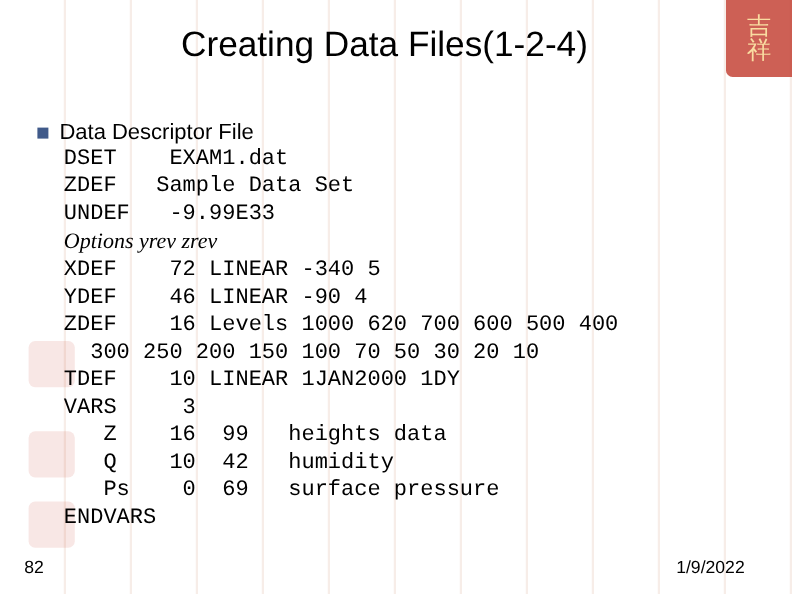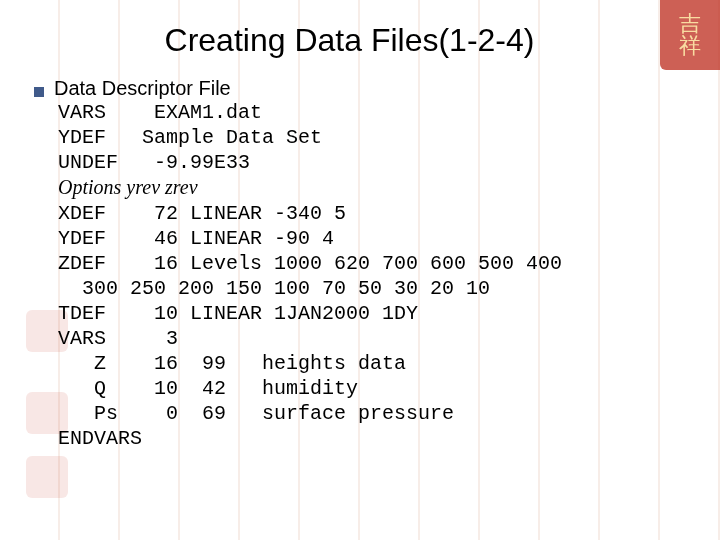--- a/index.html
+++ b/index.html
@@ -66,22 +66,23 @@
     color: #000;
     margin: 0 0 18px 0;
   }
   .body {
     flex: 1;
     font-size: 20px;
     color: #000;
   }
   .bullet-row {
     display: flex;
-    align-items: center;
+    align-items: flex-start;
     margin-left: 14px;
+    margin-top: 32px;
   }
   .bullet-sq {
     width: 10px;
     height: 10px;
     background: #405a8a;
     margin-top: 7px;
     margin-right: 10px;
     flex: 0 0 10px;
   }
   .desc-block {
@@ -131,30 +132,34 @@
 <div class="slide">
 
   <h1 class="title">Creating Data Files(1-2-4)</h1>
 
   <div class="body">
     <div class="bullet-row">
       <div class="bullet-sq"></div>
       <div>Data Descriptor File</div>
     </div>
 
-    <div class="desc-block"><span>VARS    EXAM1.dat</span>
-<span>YDEF   Sample Data Set</span>
+    <div class="desc-block"><span>DSET    EXAM1.dat</span>
+<span>ZDEF   Sample Data Set</span>
 <span>UNDEF   -9.99E33</span>
 <span class="opt">Options yrev zrev</span>
 <span>XDEF    72 LINEAR -340 5</span>
 <span>YDEF    46 LINEAR -90 4</span>
 <span>ZDEF    16 Levels 1000 620 700 600 500 400</span>
 <span>  300 250 200 150 100 70 50 30 20 10</span>
 <span>TDEF    10 LINEAR 1JAN2000 1DY</span>
 <span>VARS     3</span>
 <span>   Z    16  99   heights data</span>
 <span>   Q    10  42   humidity</span>
 <span>   Ps    0  69   surface pressure</span>
 <span>ENDVARS</span></div>
   </div>
 
+  <div class="footer">
+    <span>82</span>
+    <span>1/9/2022</span>
+  </div>
 
 </div>
 
 </body></html>

